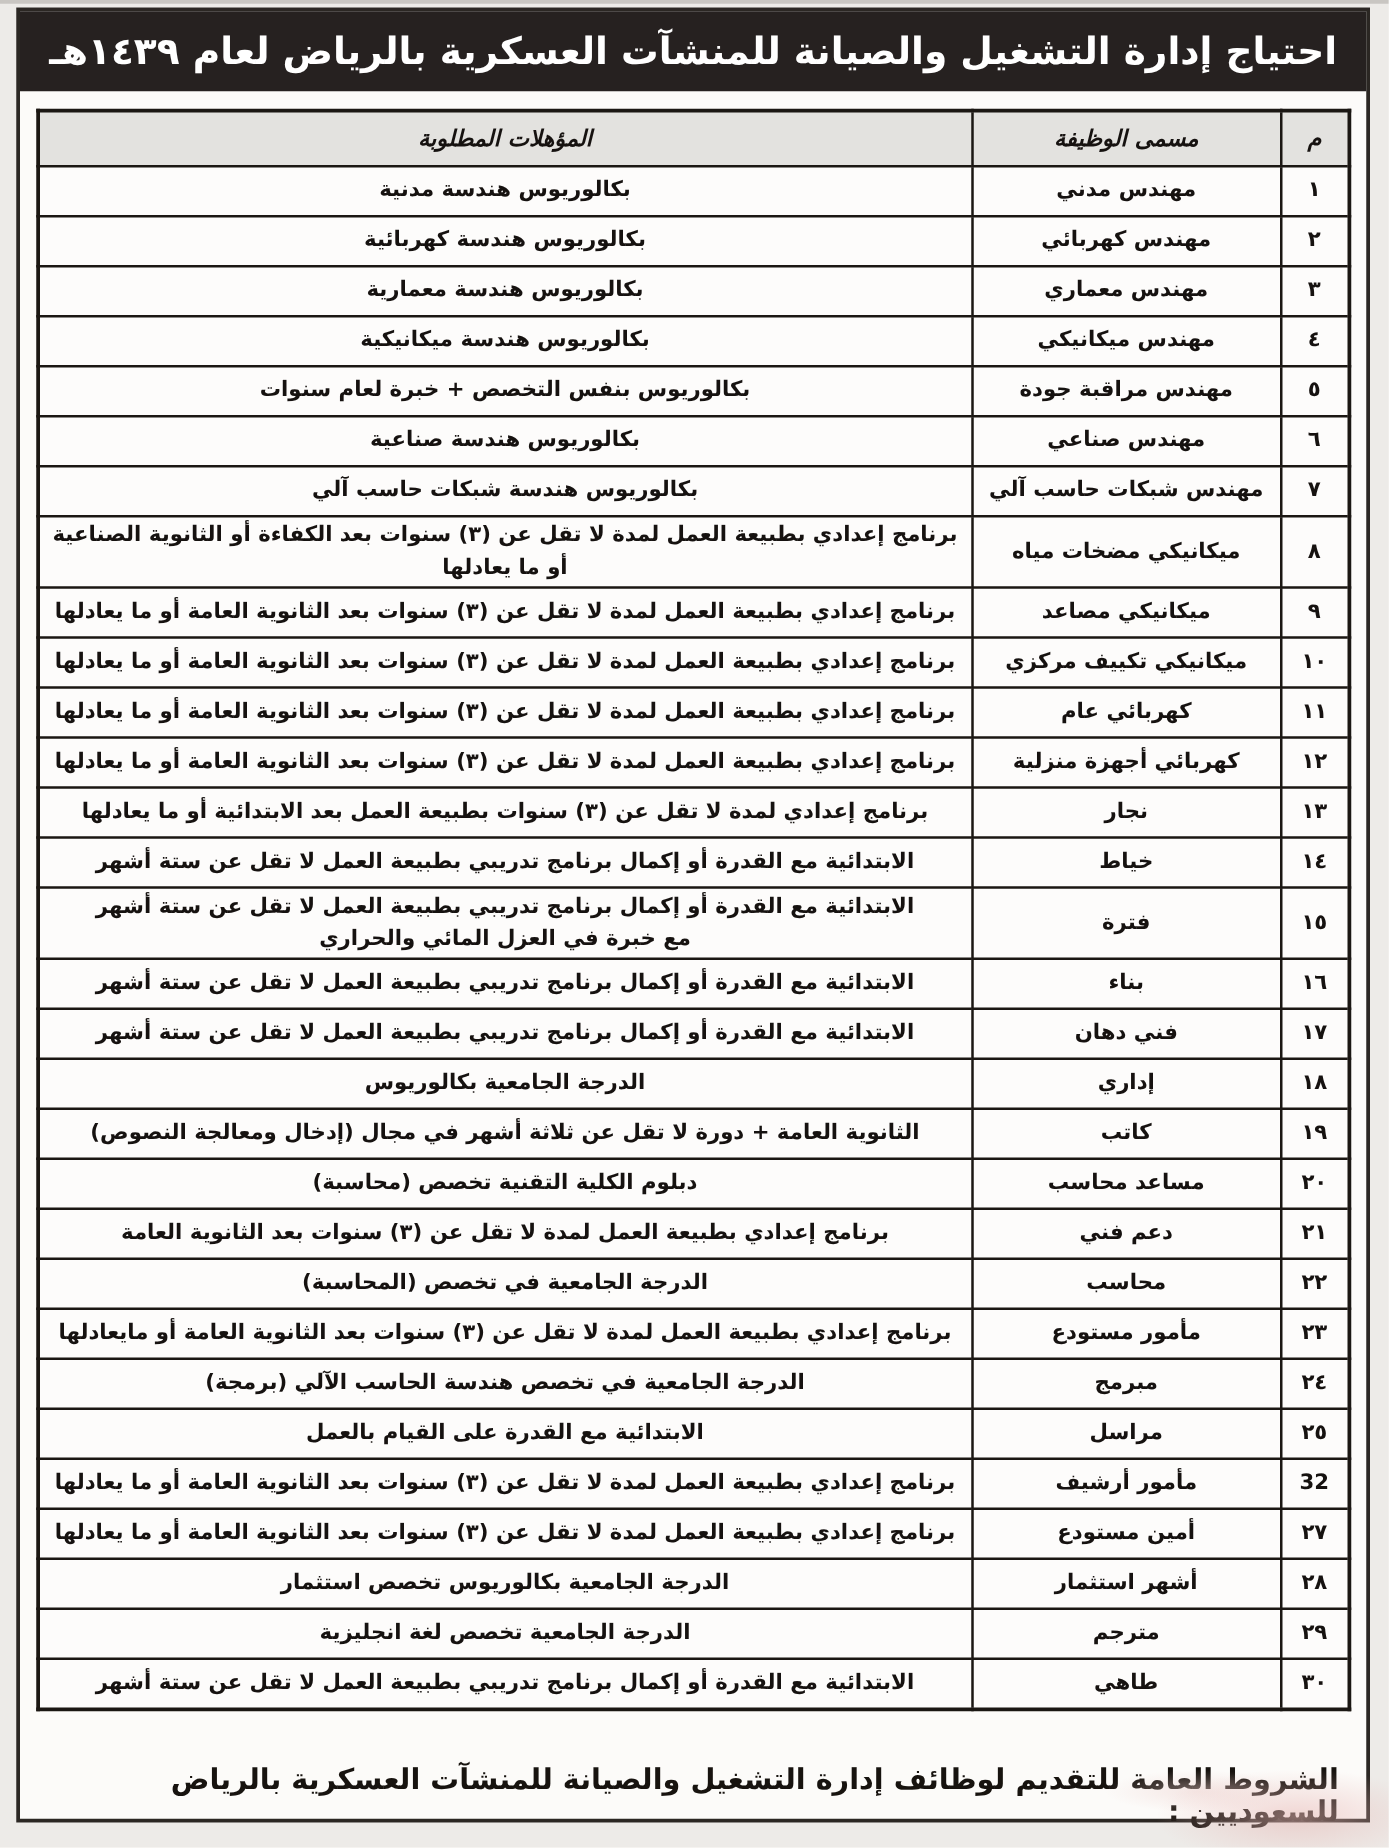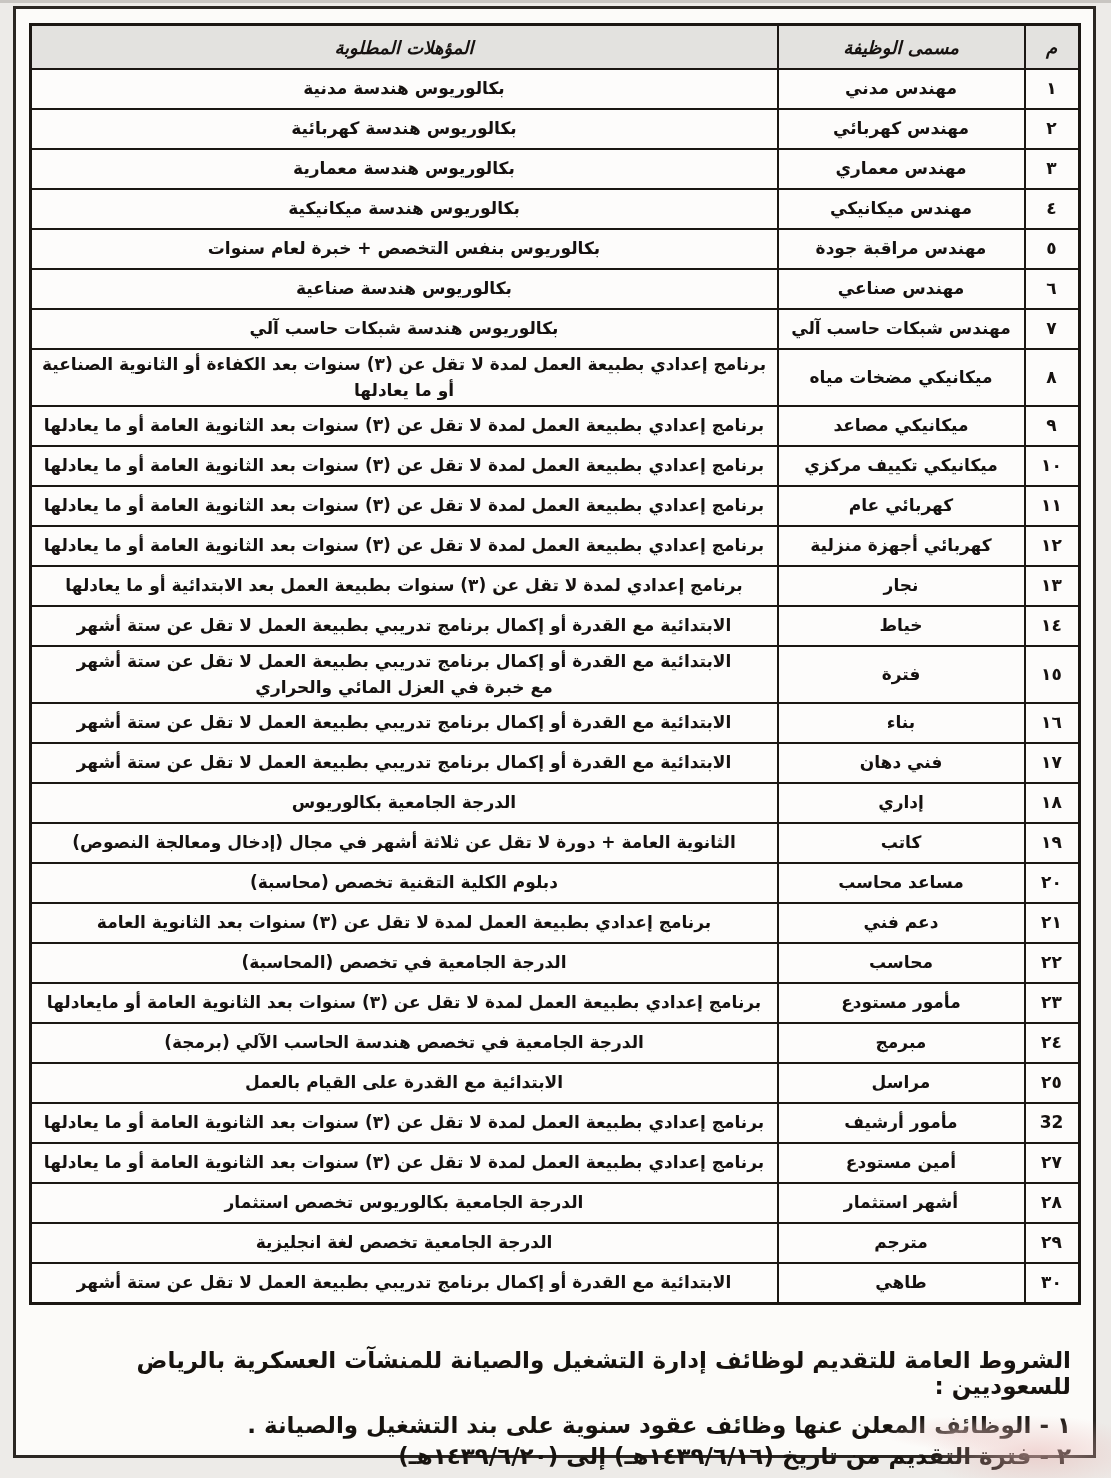--- a/index.html
+++ b/index.html
@@ -54,20 +54,23 @@
     position:absolute;right:78px;bottom:28px;width:150px;height:34px;
     background:radial-gradient(ellipse, rgba(236,205,202,0.45), rgba(236,205,202,0) 70%);
     pointer-events:none;
   }
 </style>
 </head>
 <body>
 
 <div class="frame">
 
+  <div class="title-bar">
+    <span>احتياج إدارة التشغيل والصيانة للمنشآت العسكرية بالرياض لعام ١٤٣٩هـ</span>
+  </div>
 
   <table class="jobs">
     <thead>
       <tr>
         <th class="col-num">م</th>
         <th class="col-job">مسمى الوظيفة</th>
         <th>المؤهلات المطلوبة</th>
       </tr>
     </thead>
     <tbody id="rows-body">

